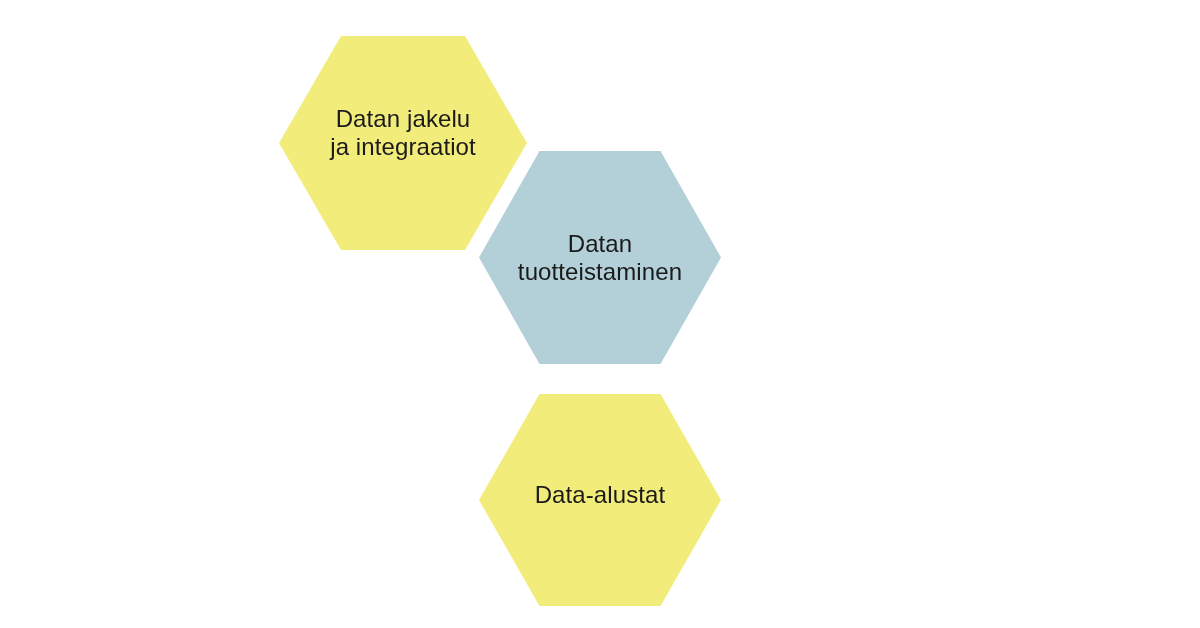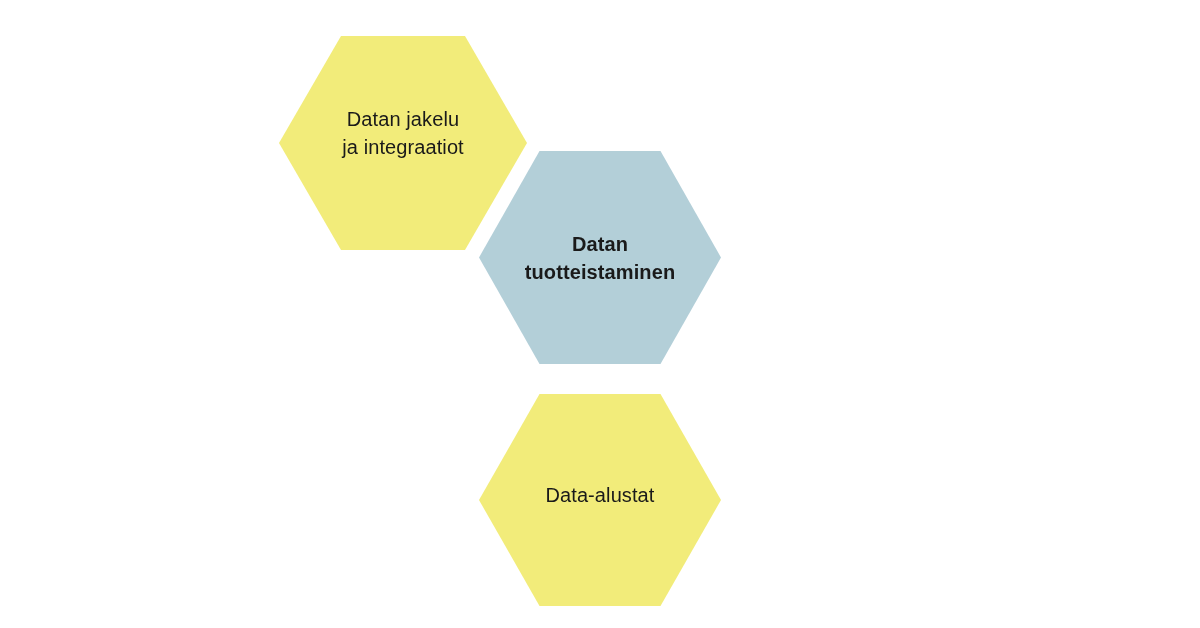--- a/index.html
+++ b/index.html
@@ -21,21 +21,21 @@
   .hex {
     position: absolute;
     display: flex;
     align-items: center;
     justify-content: center;
     -webkit-clip-path: polygon(25% 0%, 75% 0%, 100% 50%, 75% 100%, 25% 100%, 0% 50%);
     clip-path: polygon(25% 0%, 75% 0%, 100% 50%, 75% 100%, 25% 100%, 0% 50%);
   }
   .hex-label {
     color: #1a1a1a;
-    font-size: 20px;
+    font-size: 24px;
     line-height: 28px;
     text-align: center;
     white-space: pre-line;
     letter-spacing: 0.1px;
     padding: 0 6px;
   }
 
   
   #hex-data-distribution {
     left: 279px;  top: 36px;  width: 248px; height: 214px;
@@ -62,21 +62,21 @@
 
 <div id="canvas" style="background: rgb(255, 255, 255);">
 
   <div class="hex" id="hex-data-distribution" style="background: rgb(242, 236, 122);">
     <span class="hex-label" style="color: rgb(26, 26, 26);">Datan jakelu
 ja integraatiot</span>
   </div>
 
 
   <div class="hex" id="hex-data-productization" style="background: rgb(179, 207, 216);">
-    <span class="hex-label" style="color: rgb(26, 26, 26); font-weight: bold;">Datan
+    <span class="hex-label" style="color: rgb(26, 26, 26);">Datan
 tuotteistaminen</span>
   </div>
 
   <div class="hex" id="hex-data-platforms" style="background: rgb(242, 236, 122); margin-top: 20px;">
     <span class="hex-label" style="color: rgb(26, 26, 26);">Data-alustat</span>
   </div>
 
 </div>
 
 </body></html>

